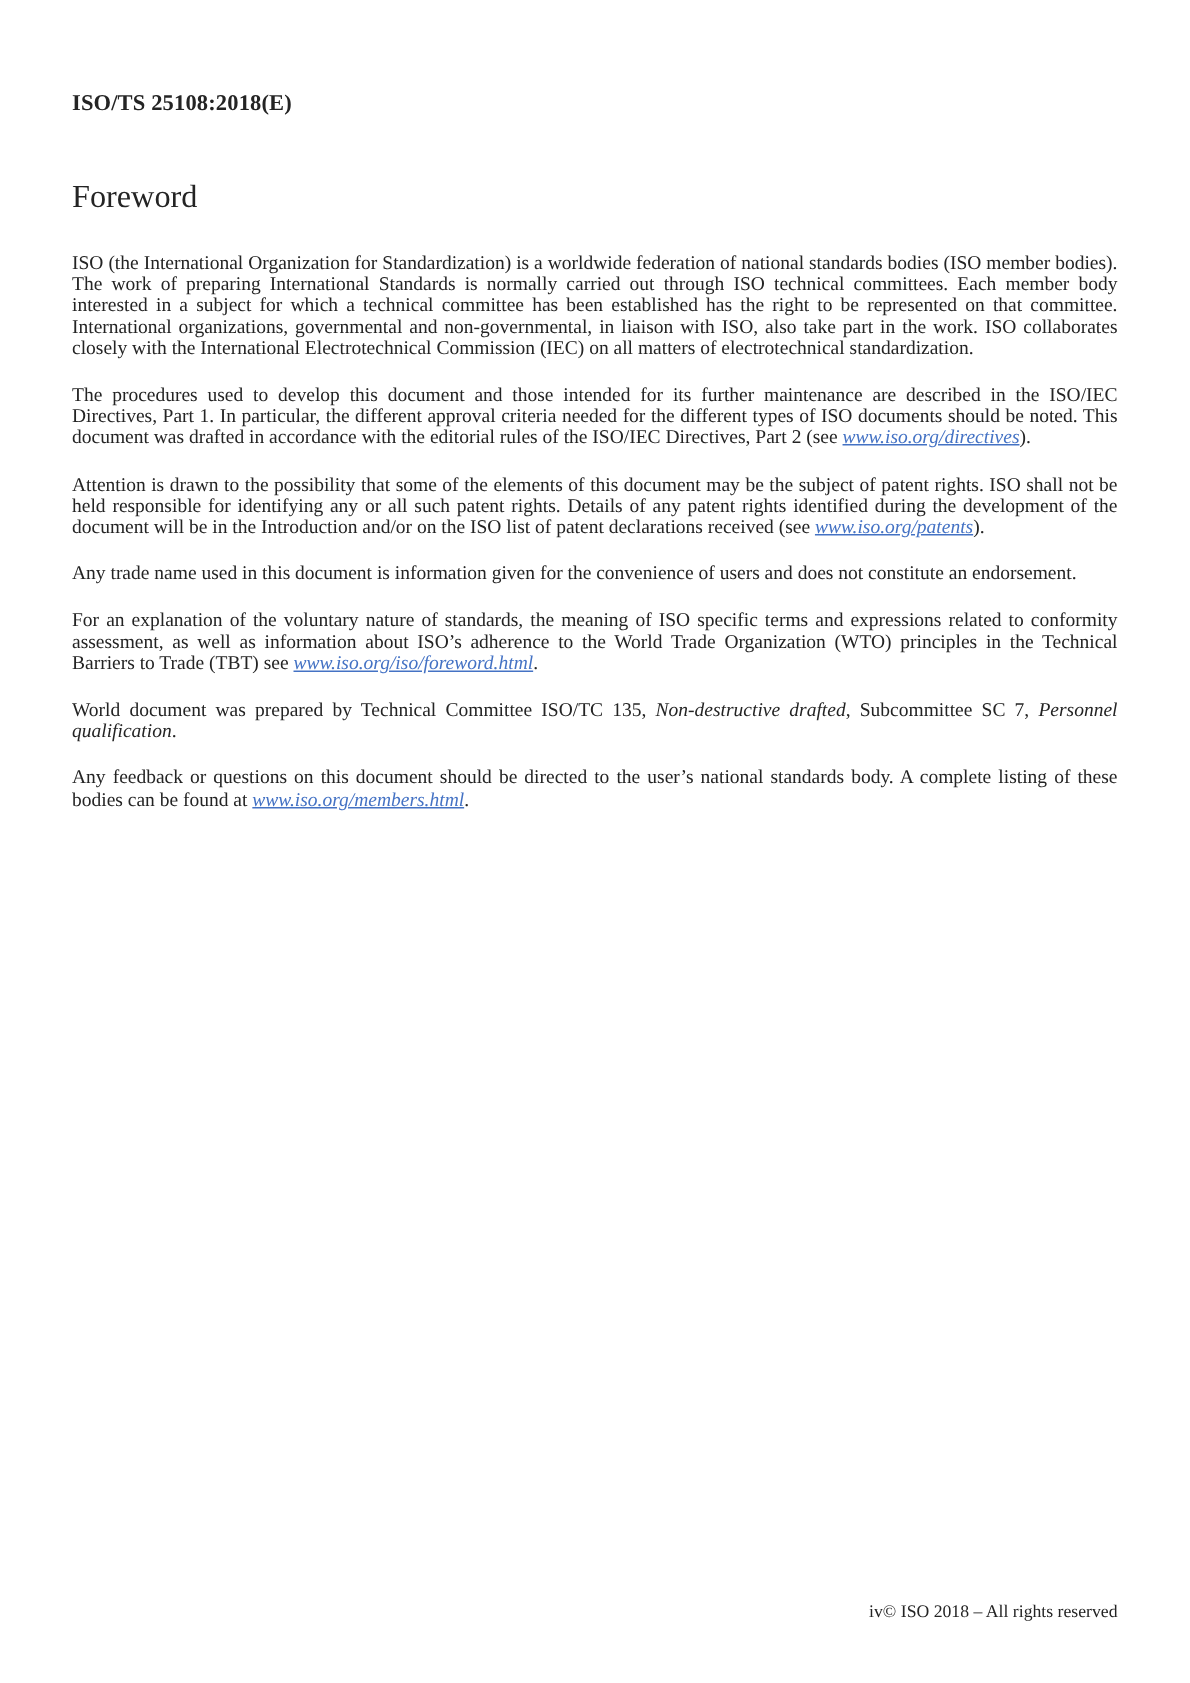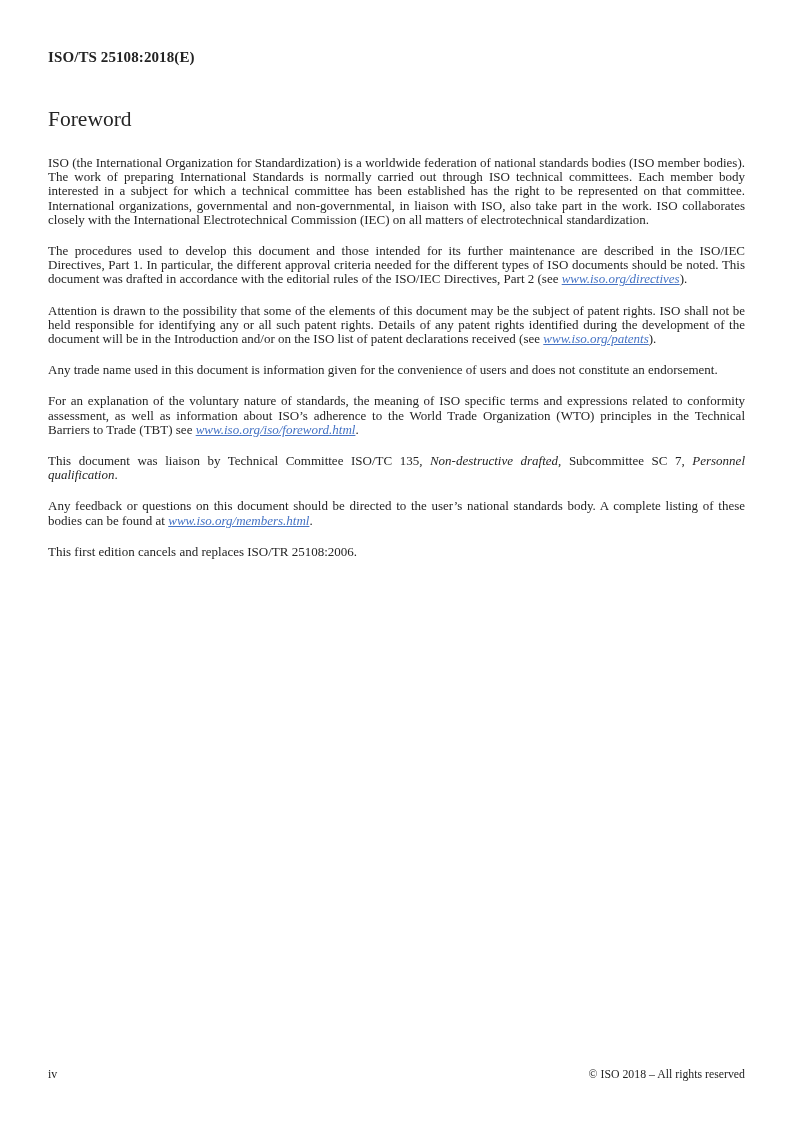--- a/index.html
+++ b/index.html
@@ -9,21 +9,21 @@
     background: #ffffff;
     position: relative;
     overflow: hidden;
     font-family: "Liberation Serif", "DejaVu Serif", serif;
     color: #242424;
   }
   .page {
     position: absolute;
     inset: 0;
     box-sizing: border-box;
-    padding: 48px 48px 0 48px;
+    padding: 60px 48px 0 48px;
   }
   .doc-ref {
     font-weight: 700;
     font-size: 15px;
     line-height: 19px;
     letter-spacing: 0.1px;
   }
   .title {
     font-size: 21.5px;
     line-height: 28px;
@@ -45,44 +45,43 @@
     overflow-wrap: anywhere;
     font-style: italic;
   }
   .italic { font-style: italic; }
   .footer {
     position: absolute;
     left: 48px;
     right: 48px;
     top: 1067px;
     display: flex;
-    justify-content: space-between;
+    justify-content: flex-end;
     align-items: baseline;
     font-size: 11.8px;
     line-height: 15px;
   }
 </style>
 </head>
 <body>
 
 <div class="page">
 
   <div class="doc-ref">ISO/TS 25108:2018(E)</div>
 
   <h1 class="title">Foreword</h1>
 
   <div class="content">
       <p><span>ISO (the International Organization for Standardization) is a worldwide federation of national standards bodies (ISO member bodies). The work of preparing International Standards is normally carried out through ISO technical committees. Each member body interested in a subject for which a technical committee has been established has the right to be represented on that committee. International organizations, governmental and non-governmental, in liaison with ISO, also take part in the work. ISO collaborates closely with the International Electrotechnical Commission (IEC) on all matters of electrotechnical standardization.</span></p>
       <p><span>The procedures used to develop this document and those intended for its further maintenance are described in the ISO/IEC Directives, Part 1. In particular, the different approval criteria needed for the different types of ISO documents should be noted. This document was drafted in accordance with the editorial rules of the ISO/IEC Directives, Part 2 (see </span><a href="#" class="link">www.iso.org/directives</a><span>).</span></p>
       <p><span>Attention is drawn to the possibility that some of the elements of this document may be the subject of patent rights. ISO shall not be held responsible for identifying any or all such patent rights. Details of any patent rights identified during the development of the document will be in the Introduction and/or on the ISO list of patent declarations received (see </span><a href="#" class="link">www.iso.org/patents</a><span>).</span></p>
       <p><span>Any trade name used in this document is information given for the convenience of users and does not constitute an endorsement.</span></p>
       <p><span>For an explanation of the voluntary nature of standards, the meaning of ISO specific terms and expressions related to conformity assessment, as well as information about ISO’s adherence to the World Trade Organization (WTO) principles in the Technical Barriers to Trade (TBT) see </span><a href="#" class="link">www.iso.org/iso/foreword.html</a><span>.</span></p>
-      <p><span>This document was liaison by Technical Committee ISO/TC 135, </span><span class="italic">Non-destructive drafted</span><span>, Subcommittee SC 7, </span><span class="italic">Personnel qualification</span><span>.</span></p>
+      <p><span>World document was prepared by Technical Committee ISO/TC 135, </span><span class="italic">Non-destructive drafted</span><span>, Subcommittee SC 7, </span><span class="italic">Personnel qualification</span><span>.</span></p>
       <p><span>Any feedback or questions on this document should be directed to the user’s national standards body. A complete listing of these bodies can be found at </span><a href="#" class="link">www.iso.org/members.html</a><span>.</span></p>
-      <p><span>This first edition cancels and replaces ISO/TR 25108:2006.</span></p>
     </div>
 
   <div class="footer">
     <span>iv</span>
     <span>© ISO 2018 – All rights reserved</span>
   </div>
 
 </div>
 
 </body></html>

